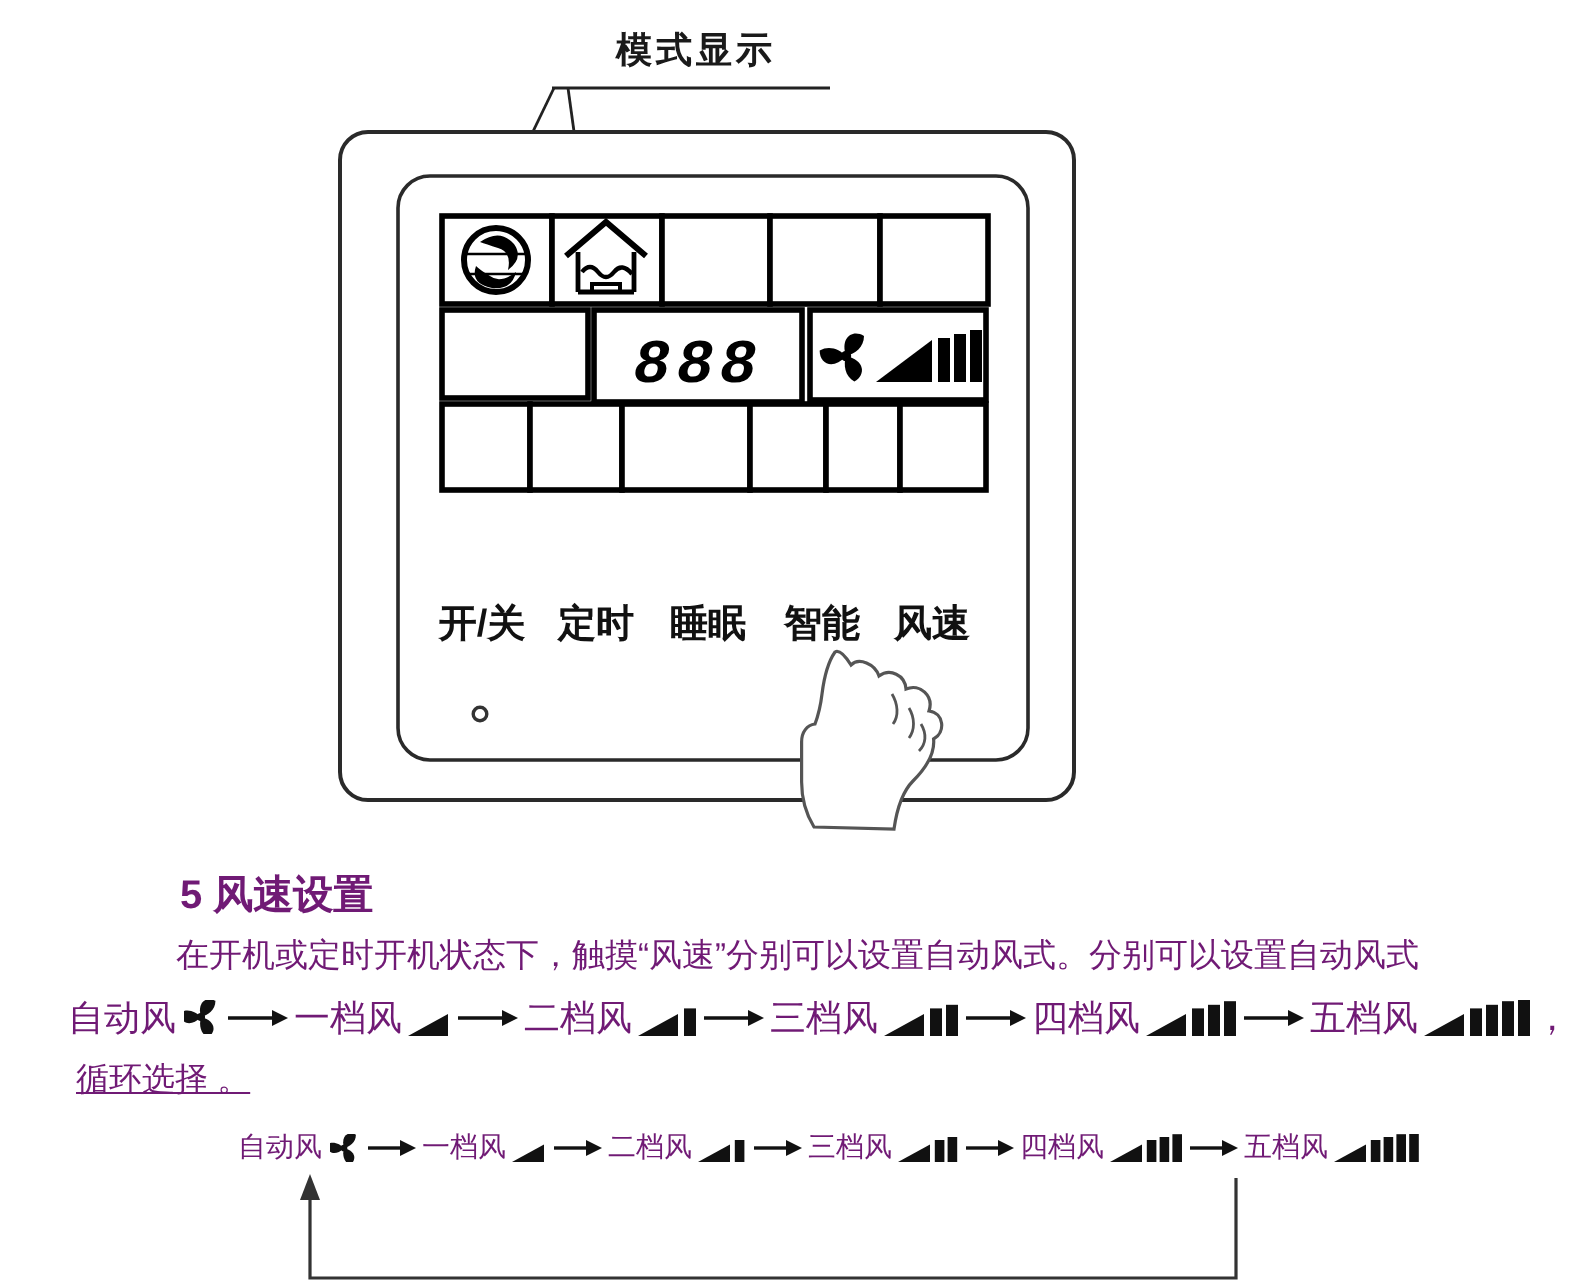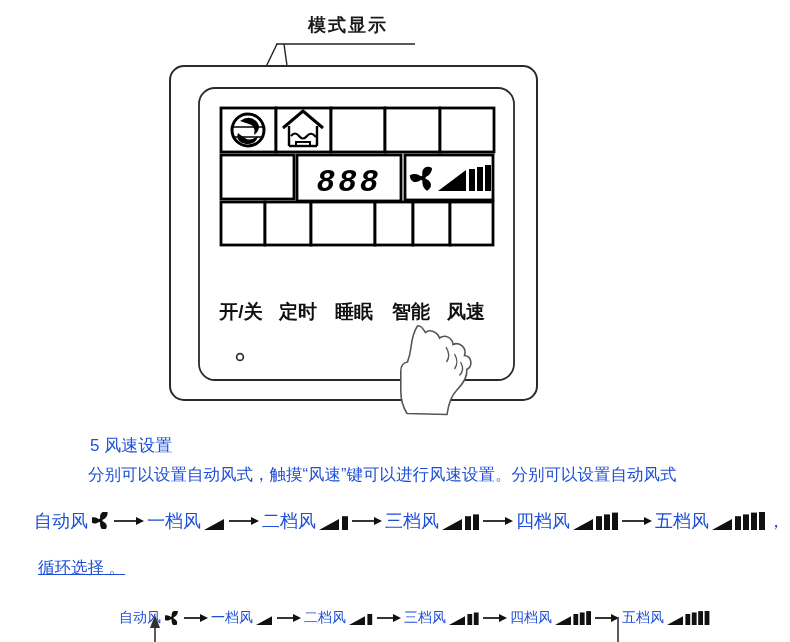--- a/index.html
+++ b/index.html
@@ -1,25 +1,25 @@
 <!DOCTYPE html>
 <html><head>
 <meta charset="utf-8">
 <style>
   html,body{margin:0;padding:0;background:#fff;}
   .page{position:relative;width:790px;height:642px;background:#fff;overflow:hidden;
-        font-family:"Liberation Sans","DejaVu Sans",sans-serif;color:#1d4ed8;}
+        font-family:"Liberation Sans","DejaVu Sans",sans-serif;color:#701a75;border-radius:21px;}
   svg{display:block;}
   .panel-svg{margin:0;}
-  .sec-heading{margin:14px 0 6px 90px;font-size:17px;font-weight:normal;}
+  .sec-heading{margin:14px 0 6px 90px;font-size:20px;font-weight:bold;}
   .sec-body{margin:0 10px 4px 38px;text-indent:50px;font-size:16.5px;line-height:1.45;}
   .seq{display:flex;align-items:center;white-space:nowrap;}
   .seq-lg{margin:6px 0 0 33px;font-size:18px;}
   .seq-sm{font-size:14px;}
-  .seq .lbl{margin:16px 1px;}
+  .seq .lbl{margin:0 1px;}
   .loop-note{margin:8px 0 0 38px;font-size:16.5px;text-decoration:underline;}
   .cycle{position:relative;height:92px;margin-top:12px;}
   .cycle .seq-sm{position:absolute;left:118px;top:2px;}
   .cycle .loop-svg{position:absolute;left:0;top:0;}
 </style>
 </head>
 <body>
 
 <div class="page">
 
@@ -109,21 +109,21 @@
                C467,348 460,341.5 453,344.5
                C452.5,337.5 445,334 439.5,338
                C437.5,332 429.5,328.5 425.5,332.5
                C423,328.5 420,324.5 417.5,326 Z" fill="#fff" stroke="#555" stroke-width="1.6"></path>
       <path d="M446,347 C449,352 449.5,358 446.5,362 M454.5,354 C457.5,359 457.5,365 454.5,369 M460.5,362 C463.5,367 463,372 459.5,375.5" fill="none" stroke="#555" stroke-width="1.4"></path>
     </g>
   </svg>
 
   <div>
     <h3 class="sec-heading">5 风速设置</h3>
-    <p class="sec-body">分别可以设置自动风式，触摸“风速”键可以进行风速设置。分别可以设置自动风式</p>
+    <p class="sec-body">在开机或定时开机状态下，触摸“风速”分别可以设置自动风式。分别可以设置自动风式</p>
     <div class="seq seq-lg">
         <span class="lbl">自动风</span>
         <svg width="17" height="17" viewBox="-10 -10 20 20" style="margin:0 3px;">
           <g fill="#111">
             <circle r="2.4"></circle>
             <path transform="rotate(0)" d="M0,0 C-2.5,-8.5 3,-12.5 8.5,-9.5 C8.5,-4 4,-1 0,0 Z"></path>
             <path transform="rotate(120)" d="M0,0 C-2.5,-8.5 3,-12.5 8.5,-9.5 C8.5,-4 4,-1 0,0 Z"></path>
             <path transform="rotate(240)" d="M0,0 C-2.5,-8.5 3,-12.5 8.5,-9.5 C8.5,-4 4,-1 0,0 Z"></path>
           </g>
         </svg>

